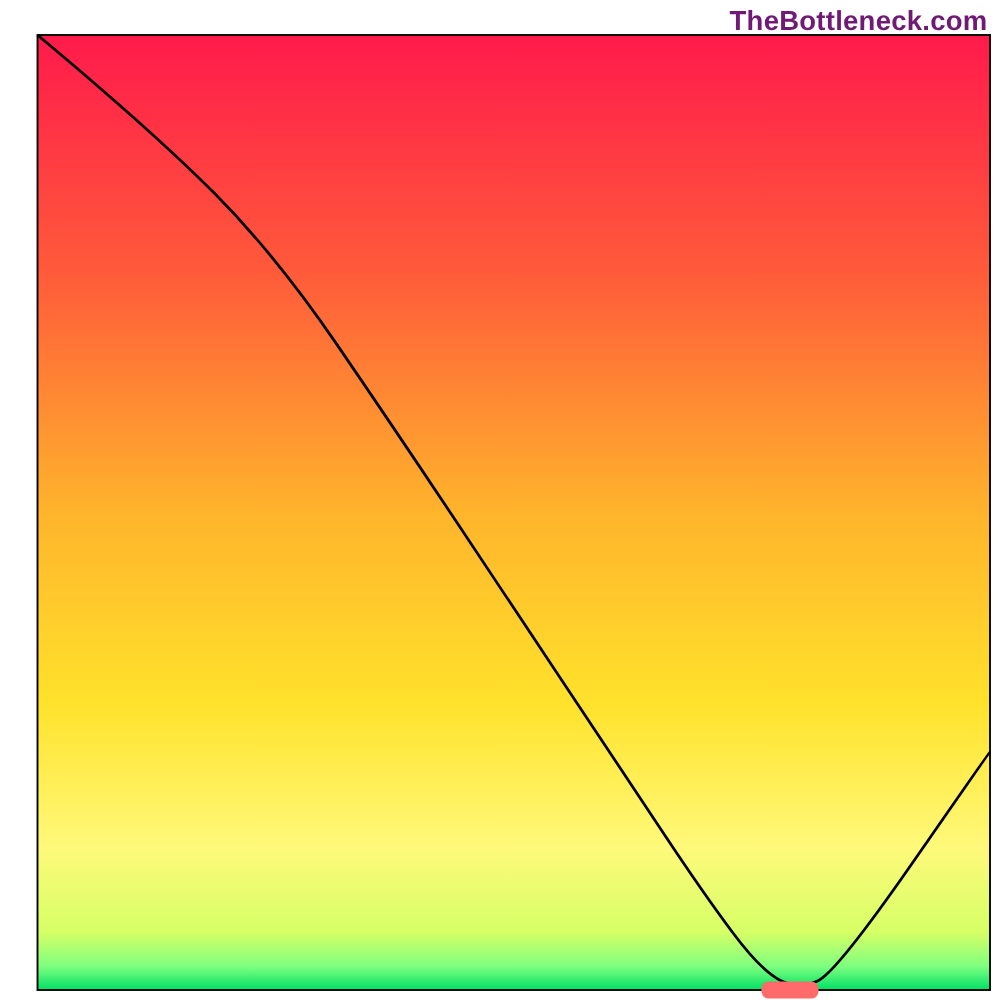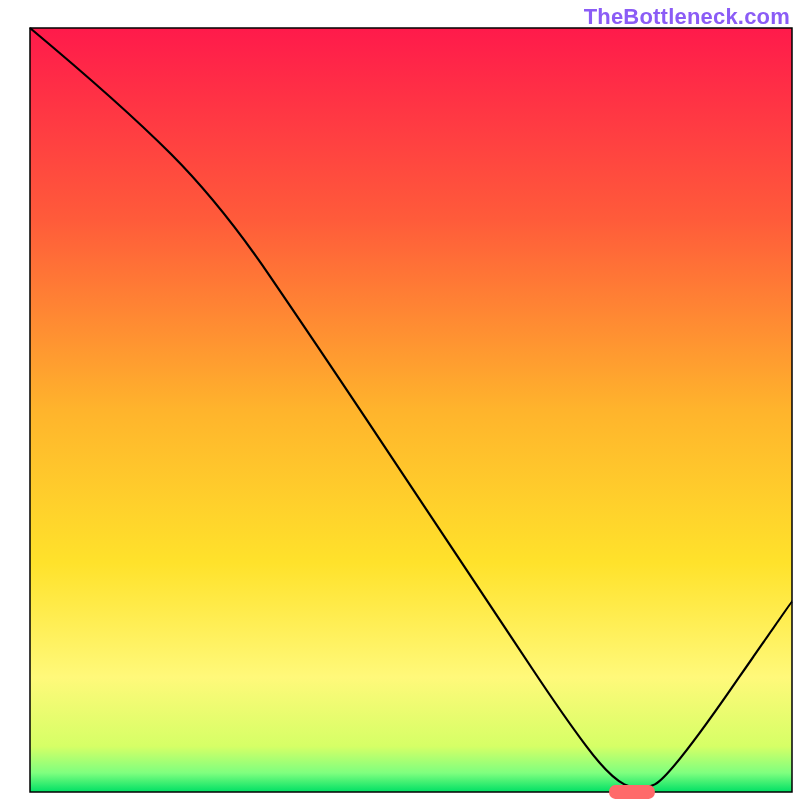--- a/index.html
+++ b/index.html
@@ -12,21 +12,21 @@
   }
   .stage {
     position: relative;
     width: 800px;
     height: 800px;
   }
   .watermark {
     position: absolute;
     top: 4px;
     right: 10px;
-    color: #8b5cf6;
+    color: #701a75;
     font-size: 22px;
     font-weight: 600;
     letter-spacing: 0.2px;
   }
   svg.plot {
     position: absolute;
     left: 0;
     top: 0;
   }
 </style>

